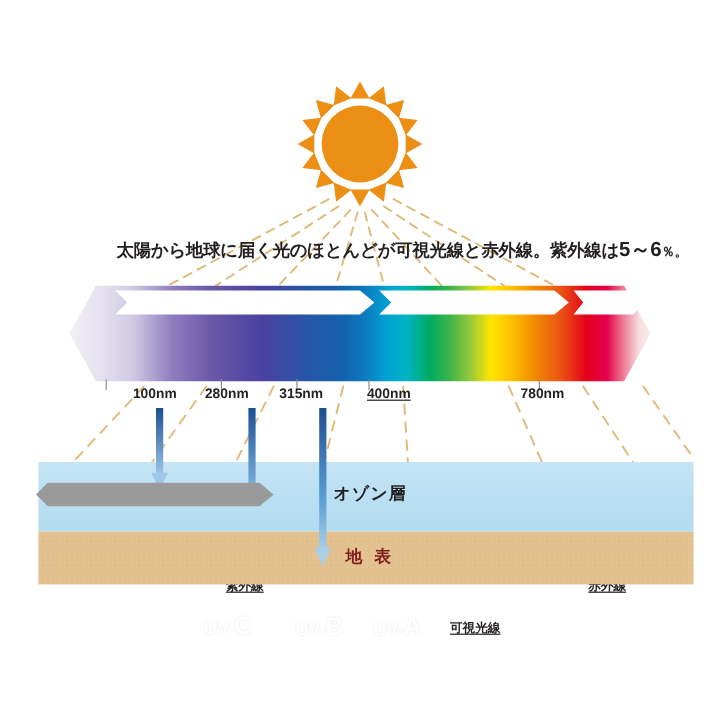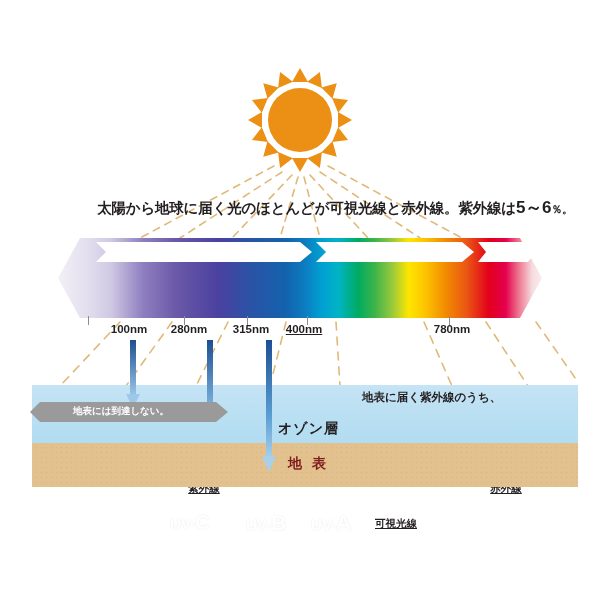--- a/index.html
+++ b/index.html
@@ -139,21 +139,21 @@
       radial-gradient(rgba(255,255,255,0.35) 0.5px, transparent 0.6px),
       radial-gradient(rgba(160,120,70,0.22) 0.5px, transparent 0.6px);
     background-size: 4px 4px, 5px 5px;
     background-position: 0 0, 2px 2px;
     opacity: 0.8;
   }
 
   .ozone-label {
     position: absolute;
     left: 278px;
-    top: 420px;
+    top: 403px;
     font-size: 14px;
     font-weight: bold;
     color: #231f20;
     letter-spacing: 1px;
     white-space: nowrap;
   }
   .ground-label {
     position: absolute;
     left: 288px;
     top: 455px;
@@ -351,21 +351,21 @@
 
   <div class="tick" style="left:88px;"></div>
   <div class="tick" style="left:184px;"></div>
   <div class="tick" style="left:247px;"></div>
   <div class="tick" style="left:307px;"></div>
   <div class="tick" style="left:449px;"></div>
 
   <div class="nm" style="left:97px;margin-left:32px;">100nm</div>
   <div class="nm" style="left:189px;">280nm</div>
   <div class="nm" style="left:251px;">315nm</div>
-  <div class="nm" style="left:304px;text-decoration:underline;">400nm</div>
+  <div class="nm" style="left:324px;text-decoration:underline;">400nm</div>
   <div class="nm" style="left:452px;">780nm</div>
 
   <div class="ozone"></div>
   <div class="ground"></div>
 
   <svg class="blue-arrows" viewBox="0 0 600 600" width="600" height="600">
     <defs>
       <linearGradient id="arrA" x1="0" y1="0" x2="0" y2="1">
         <stop offset="0" stop-color="#1c4f92"></stop>
         <stop offset="1" stop-color="#9ec8e8"></stop>
@@ -393,22 +393,20 @@
 
     <g>
       <rect x="266" y="340" width="6" height="118" fill="url(#arrC)"></rect>
       <polygon points="262,456 276,456 269,472" fill="#a9cfe9"></polygon>
     </g>
   </svg>
 
   <svg class="gray-banner" viewBox="0 0 198 20" width="198" height="20">
     <polygon points="10,0 186,0 198,10 186,20 10,20 0,10" fill="#9a9a9a"></polygon>
   </svg>
-  <div class="gray-banner-text">地表には到達しない。</div>
 
   <div class="ozone-label">オゾン層</div>
   <div class="ground-label">地 表</div>
 
   <div class="note">
-    <div>地表に届く紫外線のうち、</div>
   </div>
 
 </div>
 
 </body></html>

